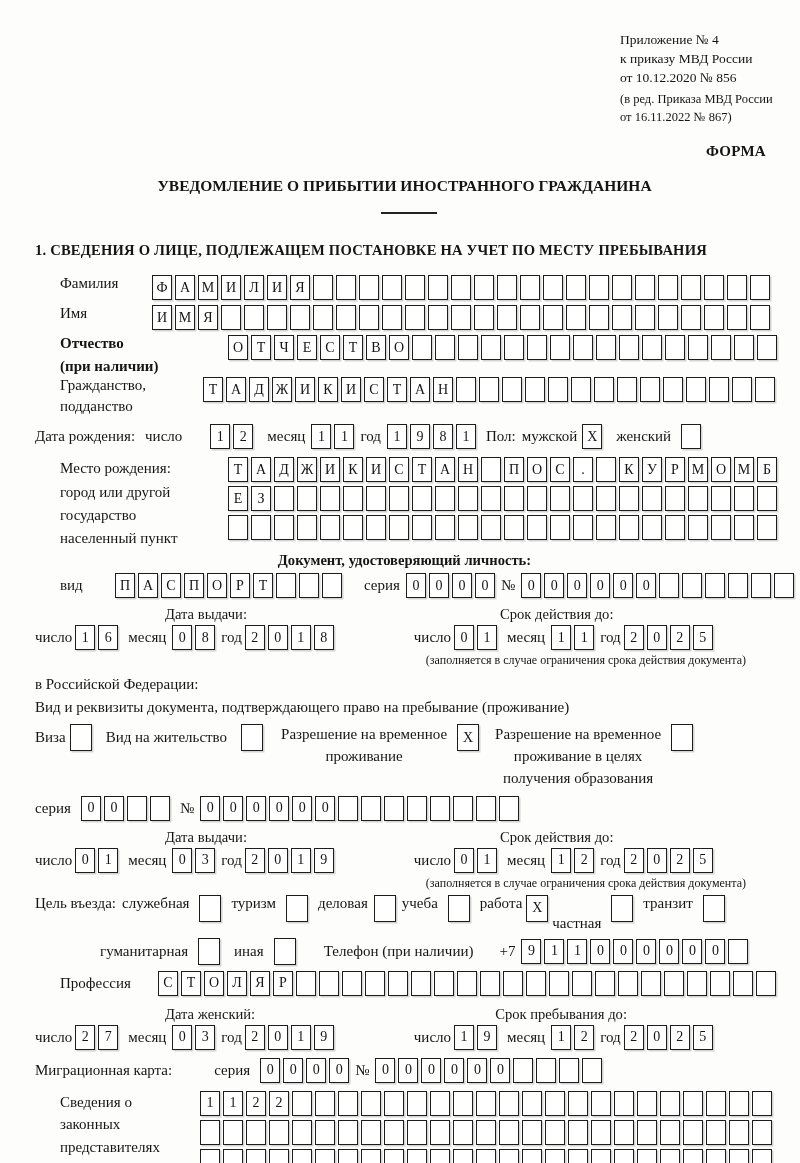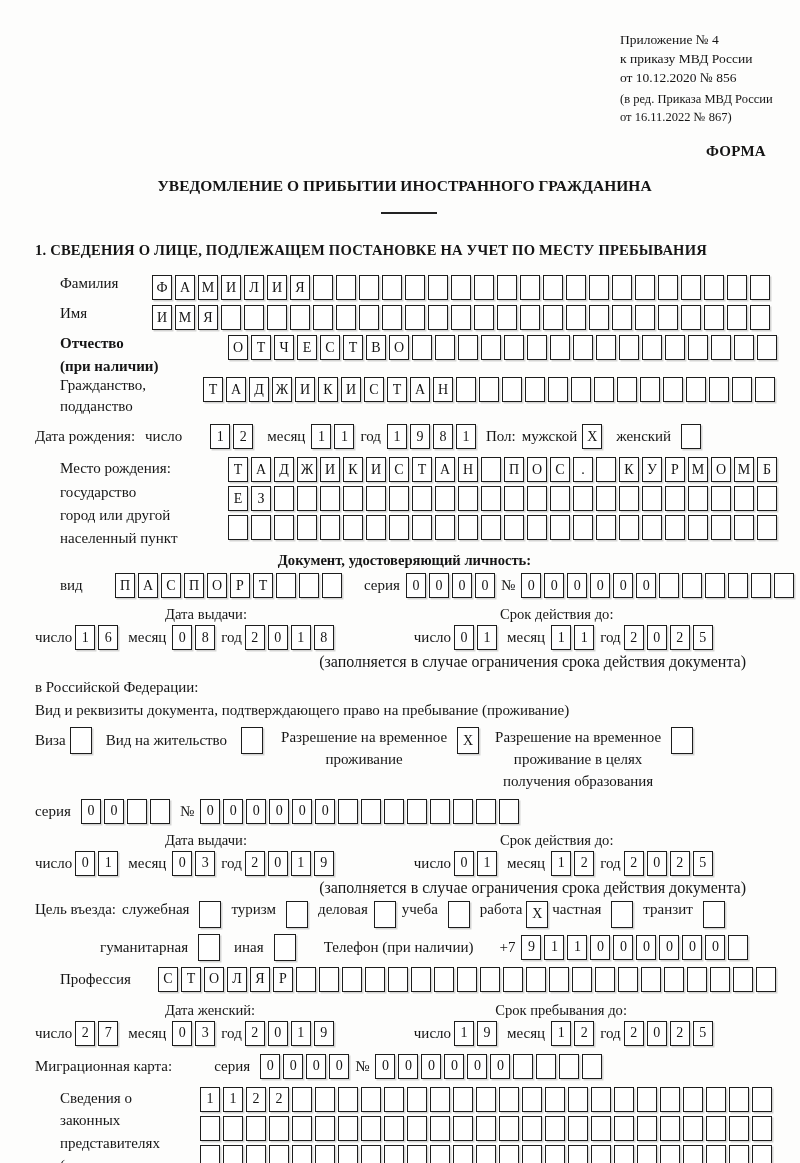--- a/index.html
+++ b/index.html
@@ -36,21 +36,21 @@
   .frow .cells { flex-wrap: nowrap; }
   .lblcol { flex: none; margin-left: 25px; }
   .lbl { white-space: nowrap; }
   .rowstack > .cells { margin-top: 4px; }
   .rowstack > .cells:first-child { margin-top: 0; }
 
   .center-bold { text-align: center; font-weight: bold; font-size: 14.6px; margin-top: 6px; }
 
   .dhead { display: flex; margin-top: 8px; font-size: 14.6px; }
   .dvals { display: flex; align-items: center; margin-top: 2px; }
-  .note { text-align: right; font-size: 16px; margin: 3px 28px 2px 0; }
+  .note { text-align: right; font-size: 12px; margin: 3px 28px 2px 0; }
 
   .opt { display: flex; align-items: flex-start; }
   .opt-lines { text-align: center; line-height: 1.45; }
   .grp { display: inline-flex; align-items: center; }
   .ml6 { margin-left: 6px; } .ml10 { margin-left: 10px; } .ml14 { margin-left: 14px; }
 </style>
 </head>
 <body>
 
 <div class="page">
@@ -230,22 +230,22 @@
     <span class="lbl ml10">Пол:</span>
     <span class="lbl ml6">мужской</span>
     <span class="cell" style="margin-left:5px;">X</span>
     <span class="lbl ml14">женский</span>
     <span class="cell ml10"></span>
   </div>
 
   <div class="frow" style="margin-top:8px;">
     <span class="lblcol" style="width:168px; line-height:1.55;">
       <span class="lbl" style="display:block;">Место рождения:</span>
+      <span class="lbl" style="display:block;">город или другой</span>
       <span class="lbl" style="display:block;">государство</span>
-      <span class="lbl" style="display:block;">город или другой</span>
       <span class="lbl" style="display:block;">населенный пункт</span>
     </span>
     <span class="rowstack">
       <span class="cells">
           <span class="cell">Т</span>
           <span class="cell">А</span>
           <span class="cell">Д</span>
           <span class="cell">Ж</span>
           <span class="cell">И</span>
           <span class="cell">К</span>
@@ -508,21 +508,21 @@
     <span class="lbl ml6">служебная</span>
     <span class="cell cb ml10"></span>
     <span class="lbl ml10">туризм</span>
     <span class="cell cb ml10"></span>
     <span class="lbl ml10">деловая</span>
     <span class="cell cb ml6"></span>
     <span class="lbl ml6">учеба</span>
     <span class="cell cb ml10"></span>
     <span class="lbl ml10">работа</span>
     <span class="cell cb" style="margin-left:4px;">X</span>
-    <span class="lbl" style="margin-left:4px;">частная</span>
+    <span class="lbl" style="margin-left:4px;margin-top:20px;">частная</span>
     <span class="cell cb ml10"></span>
     <span class="lbl ml10">транзит</span>
     <span class="cell cb ml10"></span>
   </div>
 
   <div class="frow" style="align-items:center; margin-top:6px;">
     <span class="lbl" style="margin-left:65px;">гуманитарная</span>
     <span class="cell cb ml10"></span>
     <span class="lbl ml14">иная</span>
     <span class="cell cb ml10"></span>

